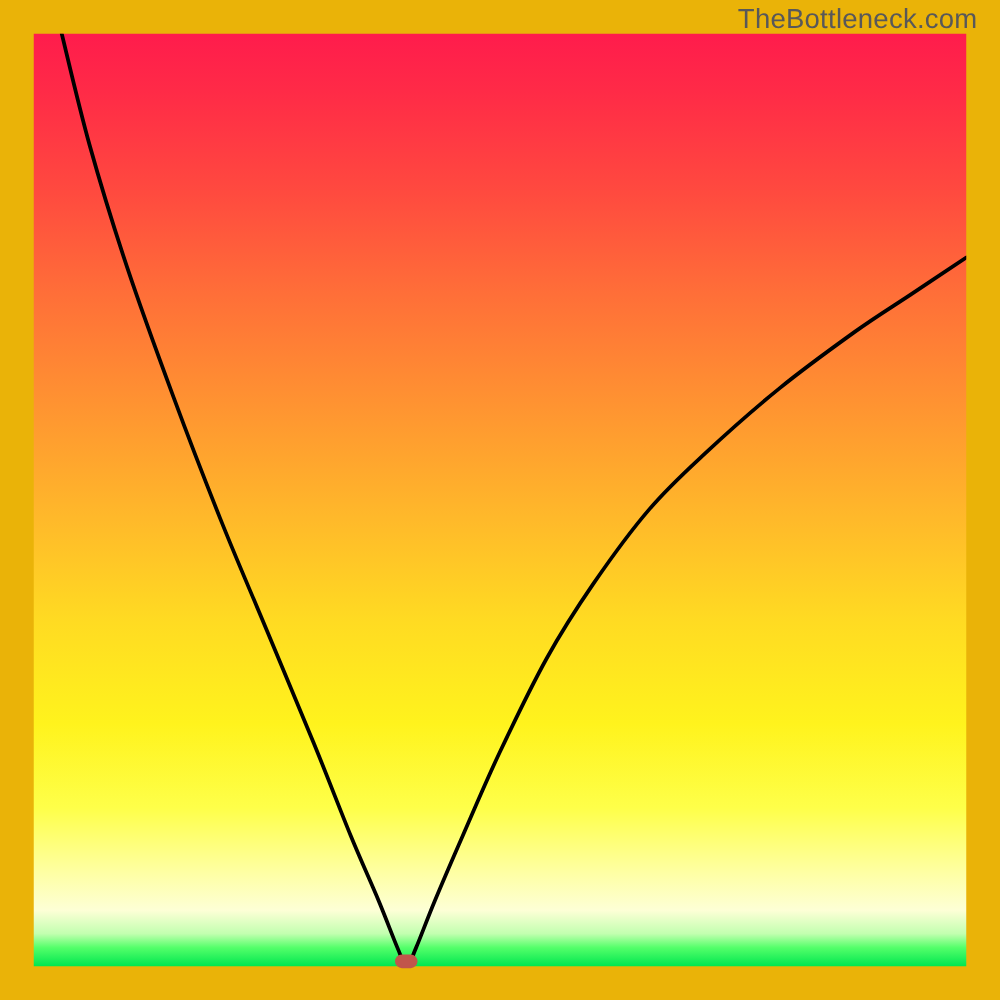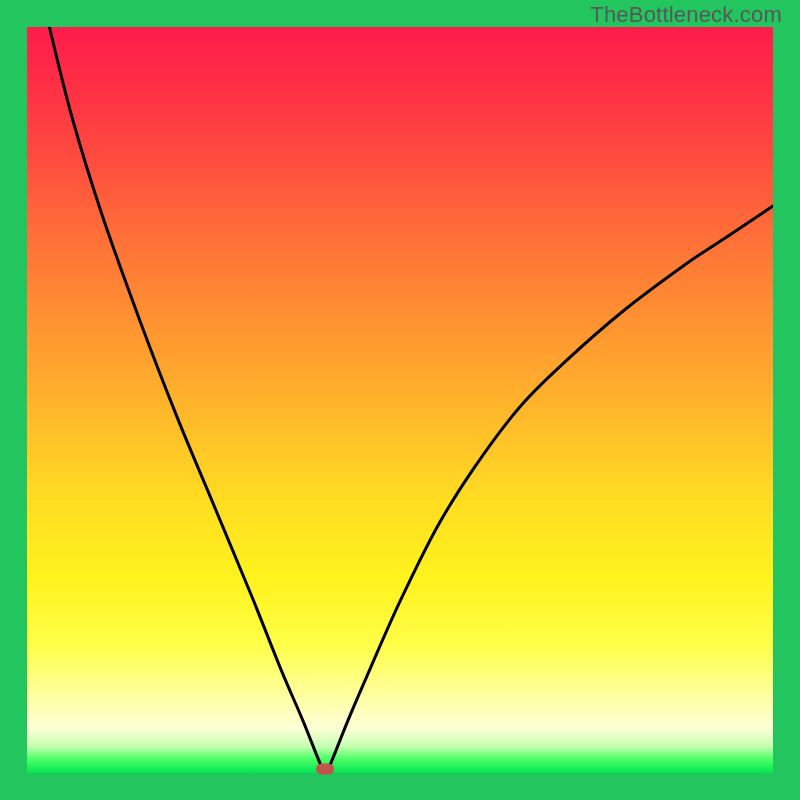--- a/index.html
+++ b/index.html
@@ -1,21 +1,21 @@
 <!DOCTYPE html>
 <html><head>
 <meta charset="utf-8">
 <style>
   * { margin: 0; padding: 0; box-sizing: border-box; }
   html, body { width: 800px; height: 800px; overflow: hidden; background: #000; }
   .frame {
     position: relative;
     width: 800px;
     height: 800px;
-    background: #22c55e;
+    background: #eab308;
   }
   .watermark {
     position: absolute;
     top: 2px;
     right: 18px;
     font-family: Arial, Helvetica, sans-serif;
     font-size: 22px;
     color: #58585a;
     letter-spacing: 0.2px;
     font-weight: 500;

